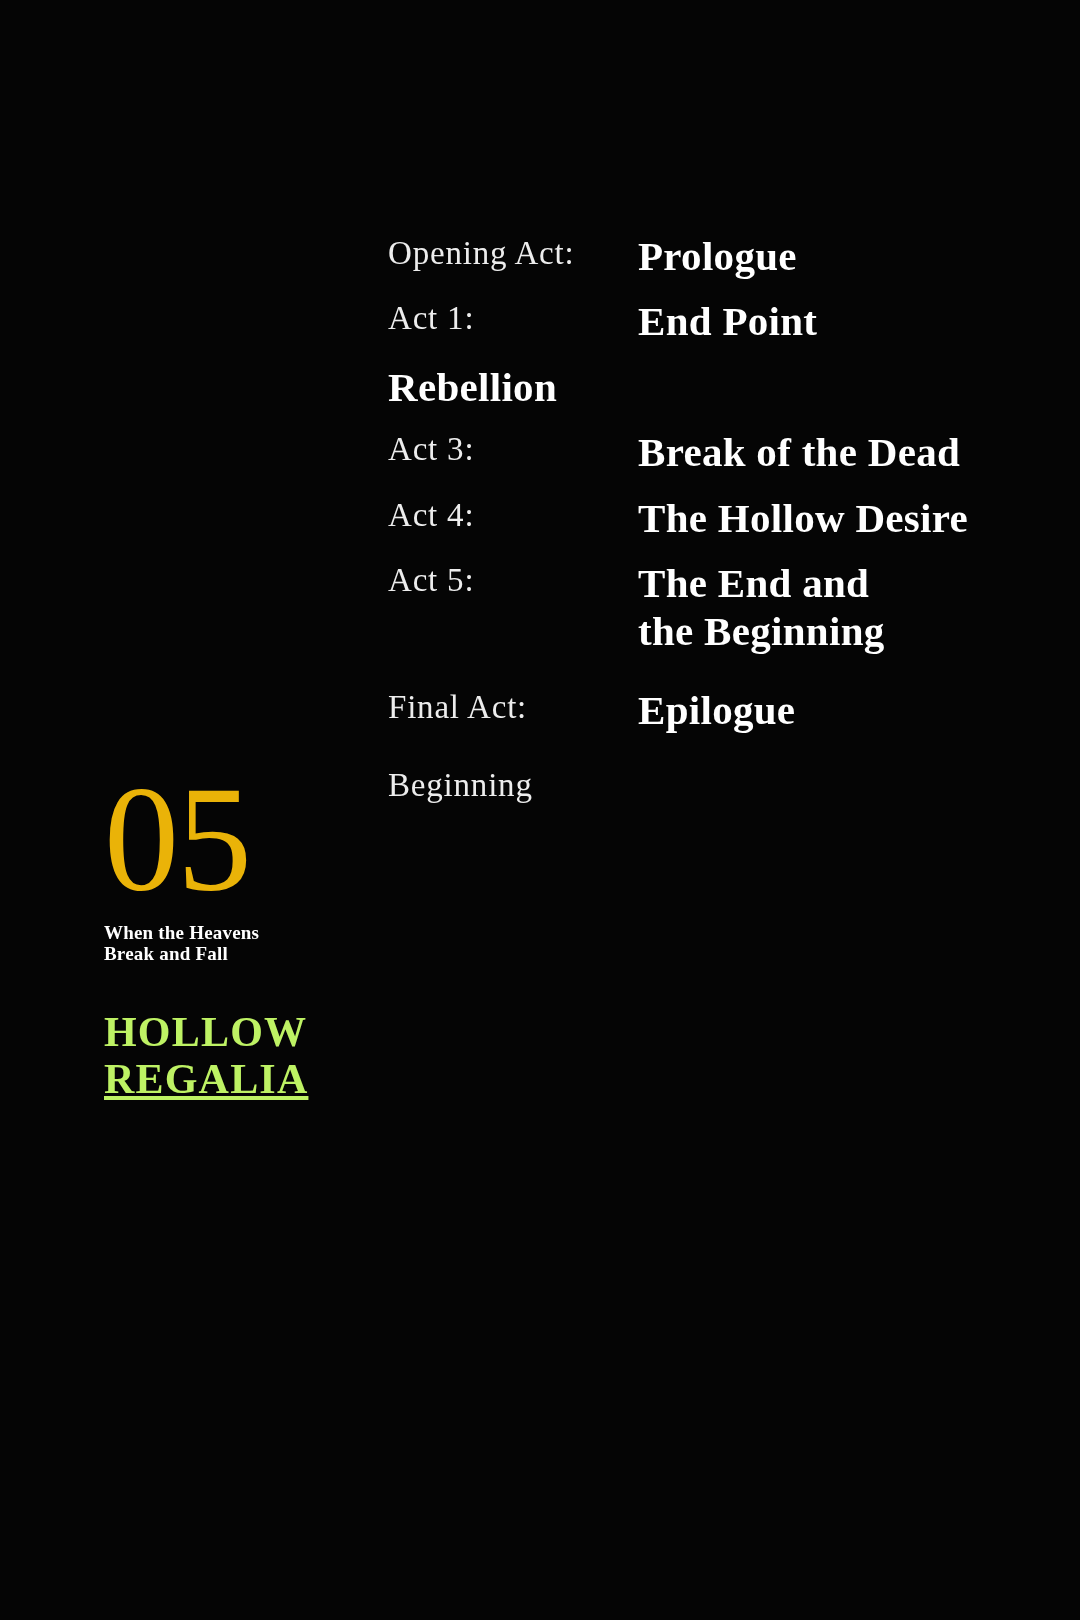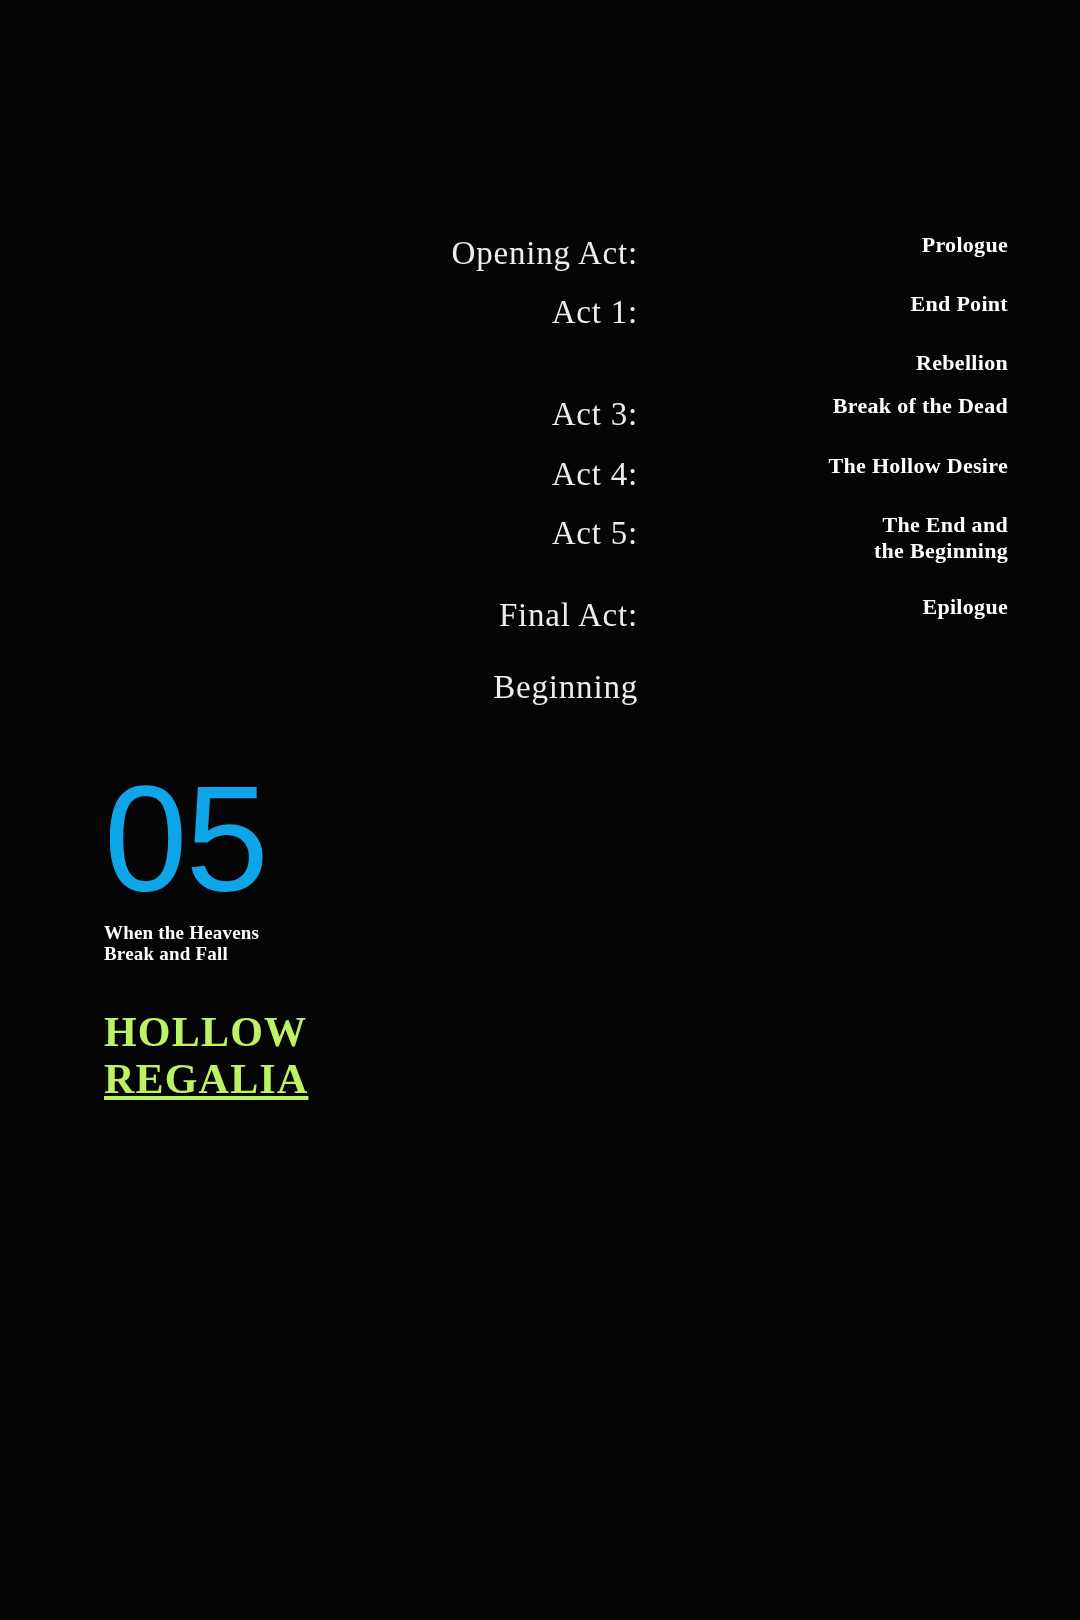--- a/index.html
+++ b/index.html
@@ -21,63 +21,61 @@
   .toc {
     position: absolute;
     left: 388px;
     top: 232px;
     width: 620px;
   }
   .toc-row {
     display: flex;
     align-items: flex-start;
     margin-bottom: 17px;
-    text-align: right;
   }
   .toc-row.gap-before {
     margin-top: 30px;
   }
   .toc-label {
     flex: 0 0 250px;
     font-family: "Liberation Serif", serif;
     font-weight: 400;
     font-size: 33px;
     line-height: 1.28;
     letter-spacing: 0.8px;
     color: #ededed;
     white-space: nowrap;
   }
   .toc-title {
     flex: 1 1 auto;
     font-family: "Liberation Serif", serif;
     font-weight: 700;
-    font-size: 22px;
+    font-size: 41px;
     line-height: 1.18;
     letter-spacing: 0.3px;
     color: #ffffff;
-    margin-left: 43px;
   }
   .toc-title .line2 {
     display: block;
   }
 
   
   .volume {
     position: absolute;
     left: 104px;
     top: 770px;
     width: 520px;
   }
   .volume-number {
-    font-family: Liberation Sans, sans-serif;
+    font-family: Liberation Serif, serif;
     font-weight: 400;
     font-size: 150px;
     line-height: 0.92;
     letter-spacing: -2px;
-    color: #0ea5e9;
+    color: #eab308;
   }
   .volume-subtitle {
     margin-top: 14px;
     font-family: "Liberation Serif", serif;
     font-weight: 700;
     font-size: 19px;
     line-height: 1.12;
     letter-spacing: 0.2px;
     color: #ffffff;
   }

